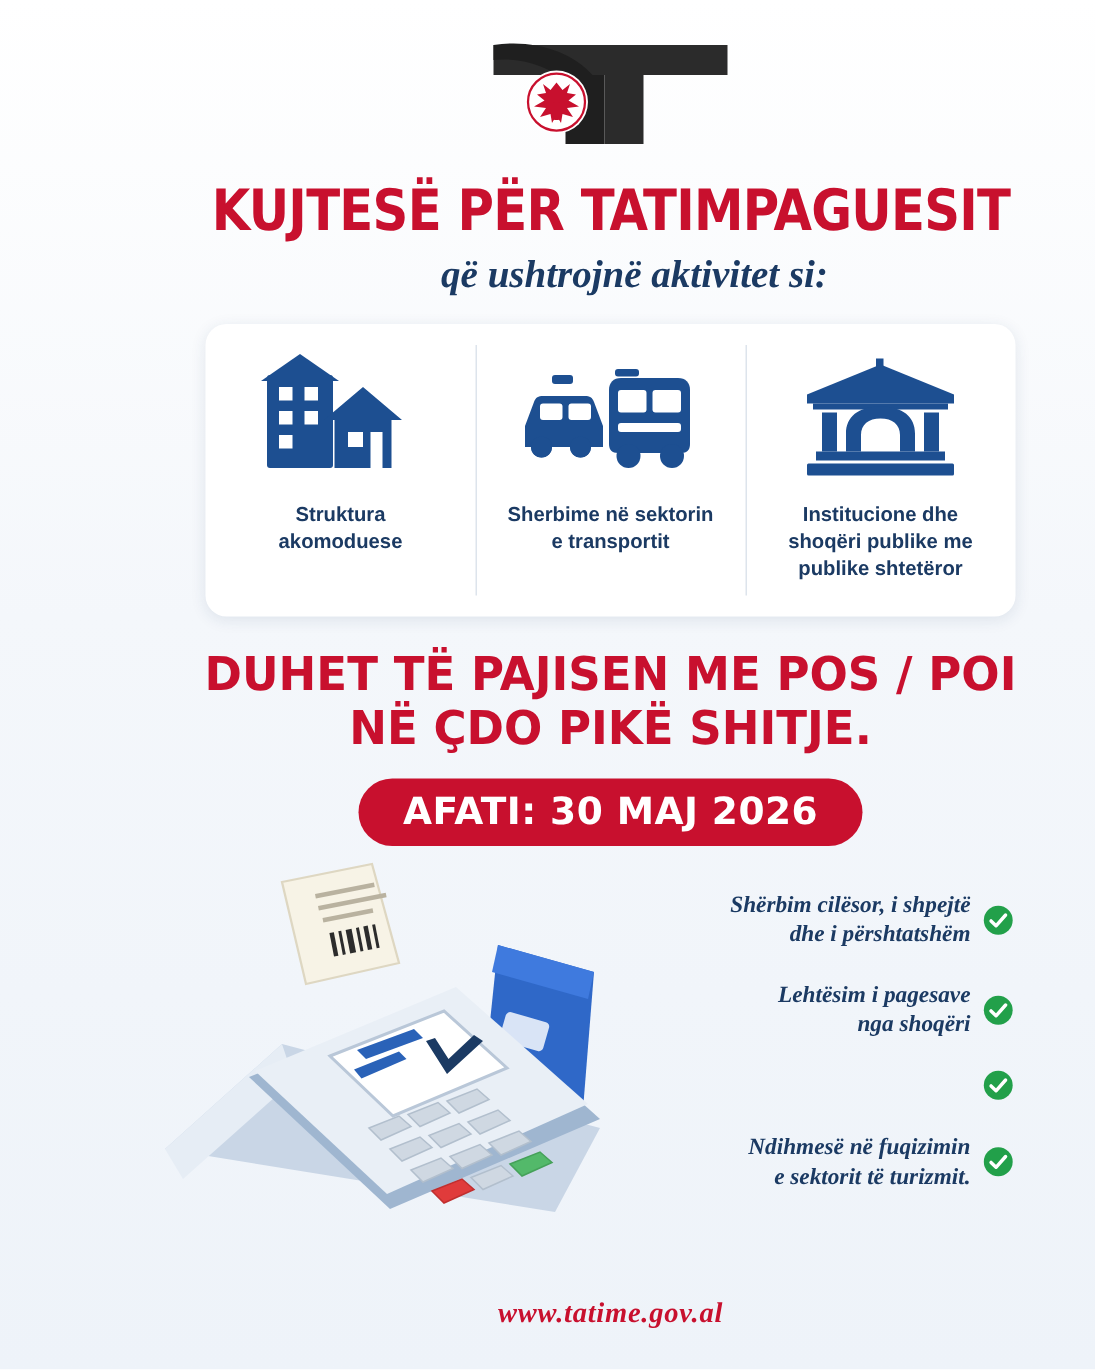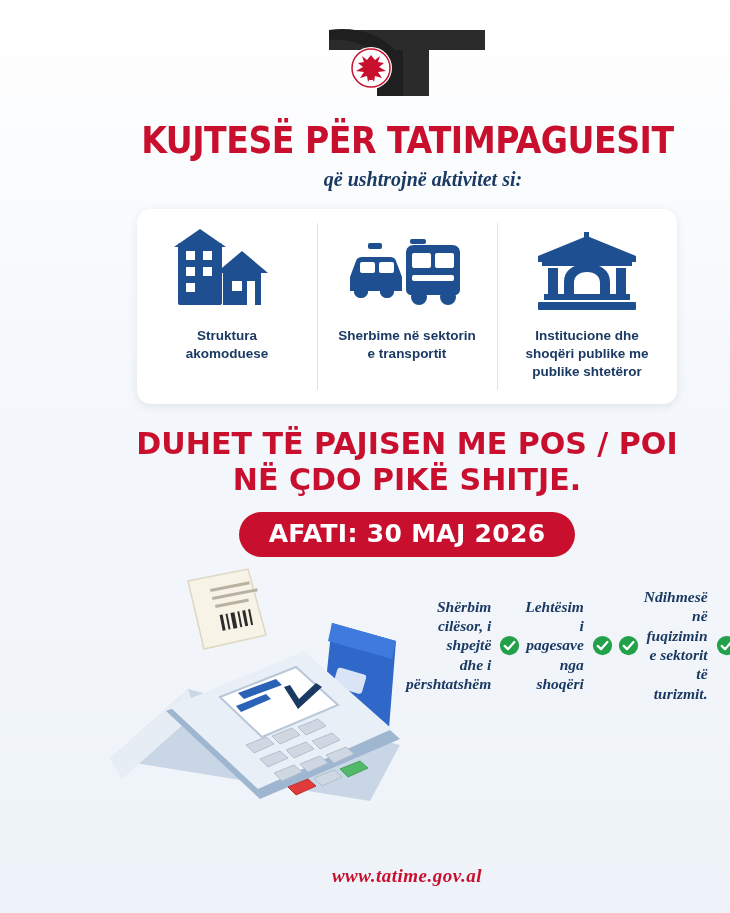--- a/index.html
+++ b/index.html
@@ -40,21 +40,21 @@
     font-weight: bold;
     color: #c8102e;
     letter-spacing: -0.5px;
     text-align: center;
     font-family: "DejaVu Sans", sans-serif;
     font-stretch: condensed;
     transform: scaleX(0.97);
   }
   .subtitle {
     margin-top: 6px;
-    font-size: 20px;
+    font-size: 26px;
     color: #1b3a63;
     text-align: left;
     font-family: "Liberation Serif", serif;
     font-style: italic;
     font-weight: bold;
     margin-left: 32px;
   }
 
   
   .cards {
@@ -141,21 +141,22 @@
     top: 2px;
     width: 360px;
     height: 250px;
   }
   .benefits {
     position: absolute;
     right: 96px;
     top: 26px;
     width: 270px;
     display: flex;
-    gap: 5px;
+    flex-direction: column;
+    gap: 21px;
   }
   .benefit {
     display: flex;
     align-items: center;
     justify-content: flex-end;
     gap: 8px;
   }
   .benefit-text {
     font-size: 15.5px;
     font-family: "Liberation Serif", serif;

